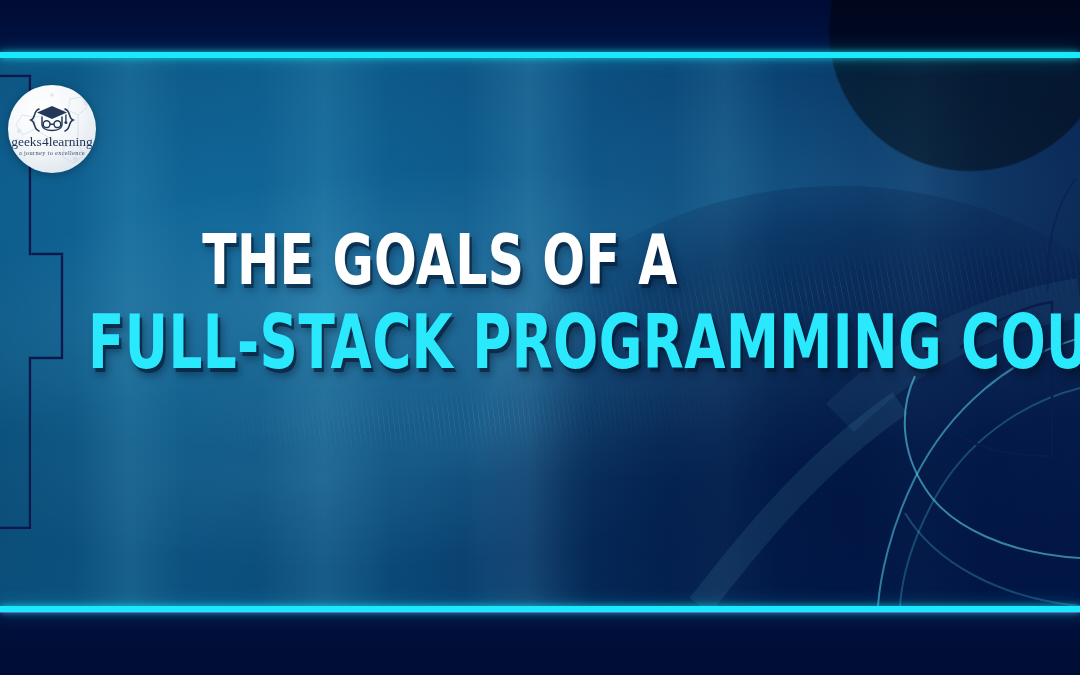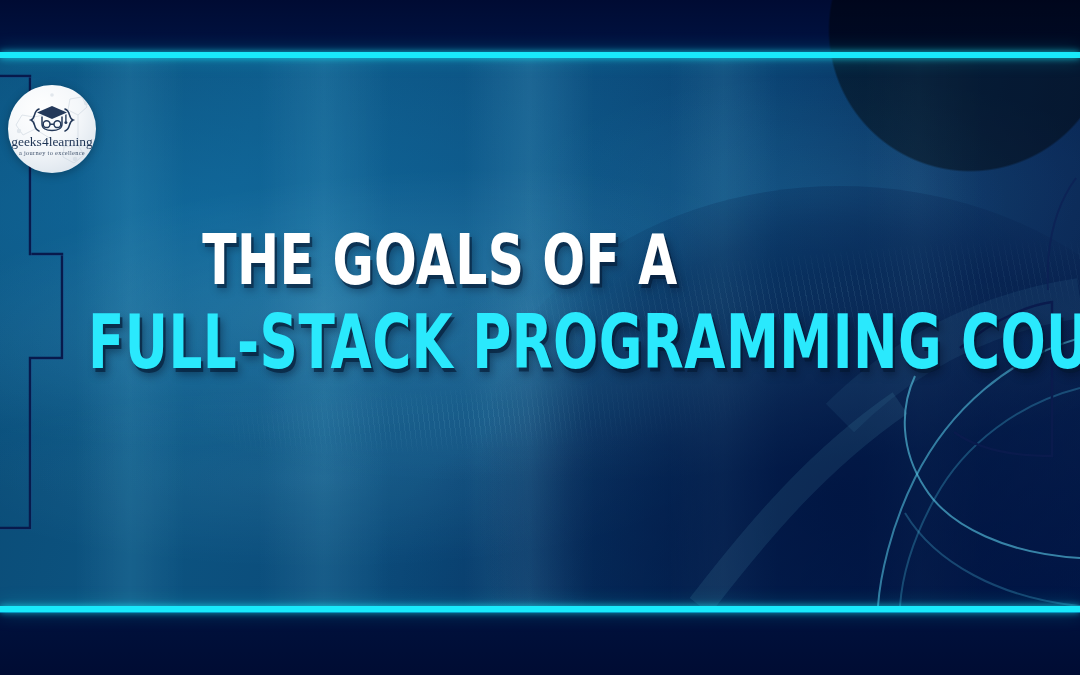--- a/index.html
+++ b/index.html
@@ -5,21 +5,21 @@
   * { margin:0; padding:0; box-sizing:border-box; }
   html,body { width:1080px; height:675px; overflow:hidden; }
   body {
     font-family:"Liberation Sans", sans-serif;
     background:#00103f;
   }
   #stage {
     position:relative;
     width:1080px; height:675px;
     overflow:hidden;
-    background:#0369a1;
+    background:#a21caf;
   }
 
   
   .band {
     position:absolute; left:0; width:1080px;
     background:linear-gradient(180deg,#000b33 0%,#001342 100%);
     z-index:2;
   }
   .band.top    { top:0;    height:53px; }
   .band.bottom { bottom:0; height:62px;

